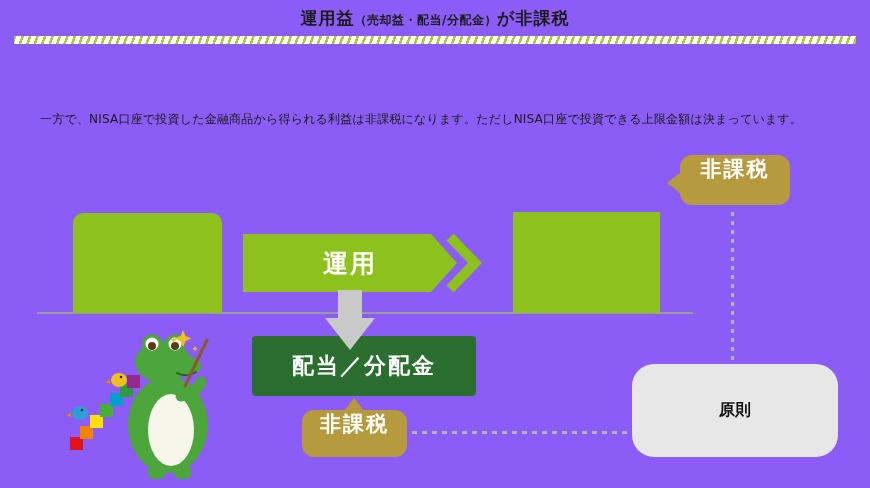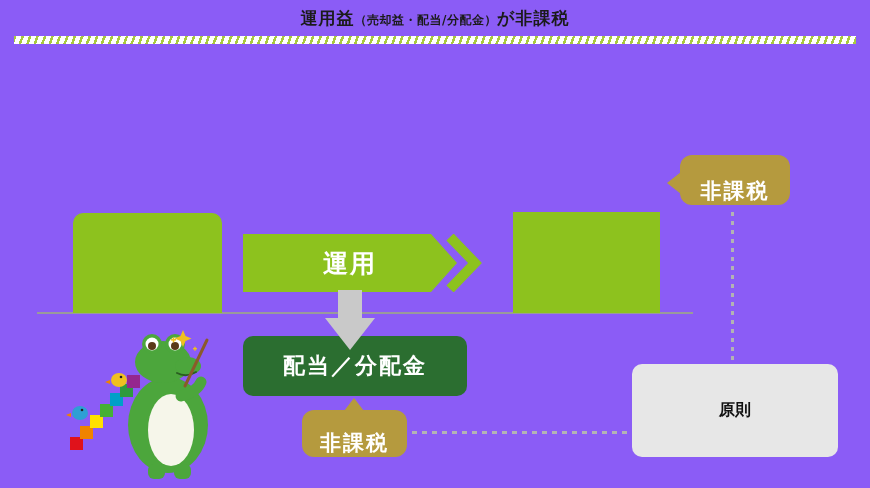--- a/index.html
+++ b/index.html
@@ -27,64 +27,65 @@
     position:absolute;left:243px;top:234px;width:214px;height:58px;display:flex;align-items:center;justify-content:center;
     color:#fff;font-size:25px;font-weight:bold;letter-spacing:2px;
   }
   .down-arrow-svg{position:absolute;left:325px;top:290px;width:50px;height:61px;z-index:3;}
   .col-dark{
     position:absolute;left:513px;top:157px;width:147px;height:55px;background:#2b6e30;border-radius:8px 8px 0 0;
     display:flex;align-items:center;justify-content:center;color:#fff;font-size:22px;font-weight:bold;letter-spacing:2px;z-index:1;
   }
   .col-light{position:absolute;left:513px;top:212px;width:147px;height:101px;background:#8dc21e;z-index:1;}
   .badge{
-    position:absolute;background:#b59a3e;border-radius:12px;display:flex;align-items:flex-end;justify-content:center;
+    position:absolute;background:#b59a3e;border-radius:12px;display:flex;align-items:flex-start;justify-content:center;
     color:#fff;font-size:21px;font-weight:bold;letter-spacing:2px;z-index:2;font-family:Liberation Mono, monospace;
   }
   .badge-top{left:680px;top:155px;width:110px;height:50px;}
   .badge-top .tail{
     position:absolute;left:-13px;top:17px;width:0;height:0;
     border-top:11px solid transparent;border-bottom:11px solid transparent;border-right:14px solid #b59a3e;
   }
   .badge-bottom{left:302px;top:410px;width:105px;height:47px;}
   .badge-bottom .tail{
     position:absolute;top:-12px;left:42px;width:0;height:0;
     border-left:10px solid transparent;border-right:10px solid transparent;border-bottom:13px solid #b59a3e;
   }
   .dividend-box{
-    position:absolute;left:243px;top:336px;width:224px;height:60px;background:#2b6e30;border-radius:10px;
+    position:absolute;left:252px;top:336px;width:224px;height:60px;background:#2b6e30;border-radius:4px;
     display:flex;align-items:center;justify-content:center;color:#fff;font-size:22px;font-weight:bold;letter-spacing:2px;z-index:2;
   }
   .v-dotted{
     position:absolute;left:731px;top:212px;width:3px;height:148px;
     background:repeating-linear-gradient(to bottom,#b3b3b3 0 4px,transparent 4px 9px);
   }
   .h-dotted{
     position:absolute;left:412px;top:431px;width:218px;height:3px;
     background:repeating-linear-gradient(to right,#b3b3b3 0 5px,transparent 5px 10px);
   }
   .principle-box{
-    position:absolute;left:632px;top:364px;width:206px;height:93px;background:#e7e7e7;border-radius:10px;
+    position:absolute;left:632px;top:364px;width:206px;height:93px;background:#e7e7e7;border-radius:22px;
     display:flex;flex-direction:row;align-items:center;justify-content:center;gap:1px;color:#111;z-index:2;
   }
   .principle-box .line1{font-size:16px;font-weight:bold;}
   .principle-box .line2{font-size:16px;font-weight:bold;display:flex;align-items:baseline;}
   .principle-box .rate{font-size:24px;font-weight:bold;letter-spacing:0.5px;}
   .mascot{position:absolute;left:55px;top:330px;width:180px;height:152px;}
 </style>
 </head>
 <body>
 
 <div class="page">
 
   <div class="title">
     <span class="big">運用益</span><span class="small">（売却益・配当/分配金）</span><span class="big">が非課税</span>
   </div>
   <div class="stripes"></div>
 
+  <div class="para p2">一方で、NISA口座で投資した金融商品から得られる利益は非課税になります。ただしNISA口座で投資できる上限金額は決まっています。</div>
 
   <div class="baseline"></div>
 
   <div class="left-box"></div>
 
   <svg class="arrow-svg" viewBox="0 0 240 58">
     <polygon points="0,0 188,0 214,29 188,58 0,58" fill="#8dc21e"></polygon>
     <polyline points="207,3 232,29 207,55" fill="none" stroke="#8dc21e" stroke-width="10"></polyline>
   </svg>
   <div class="arrow-label">運用</div>

